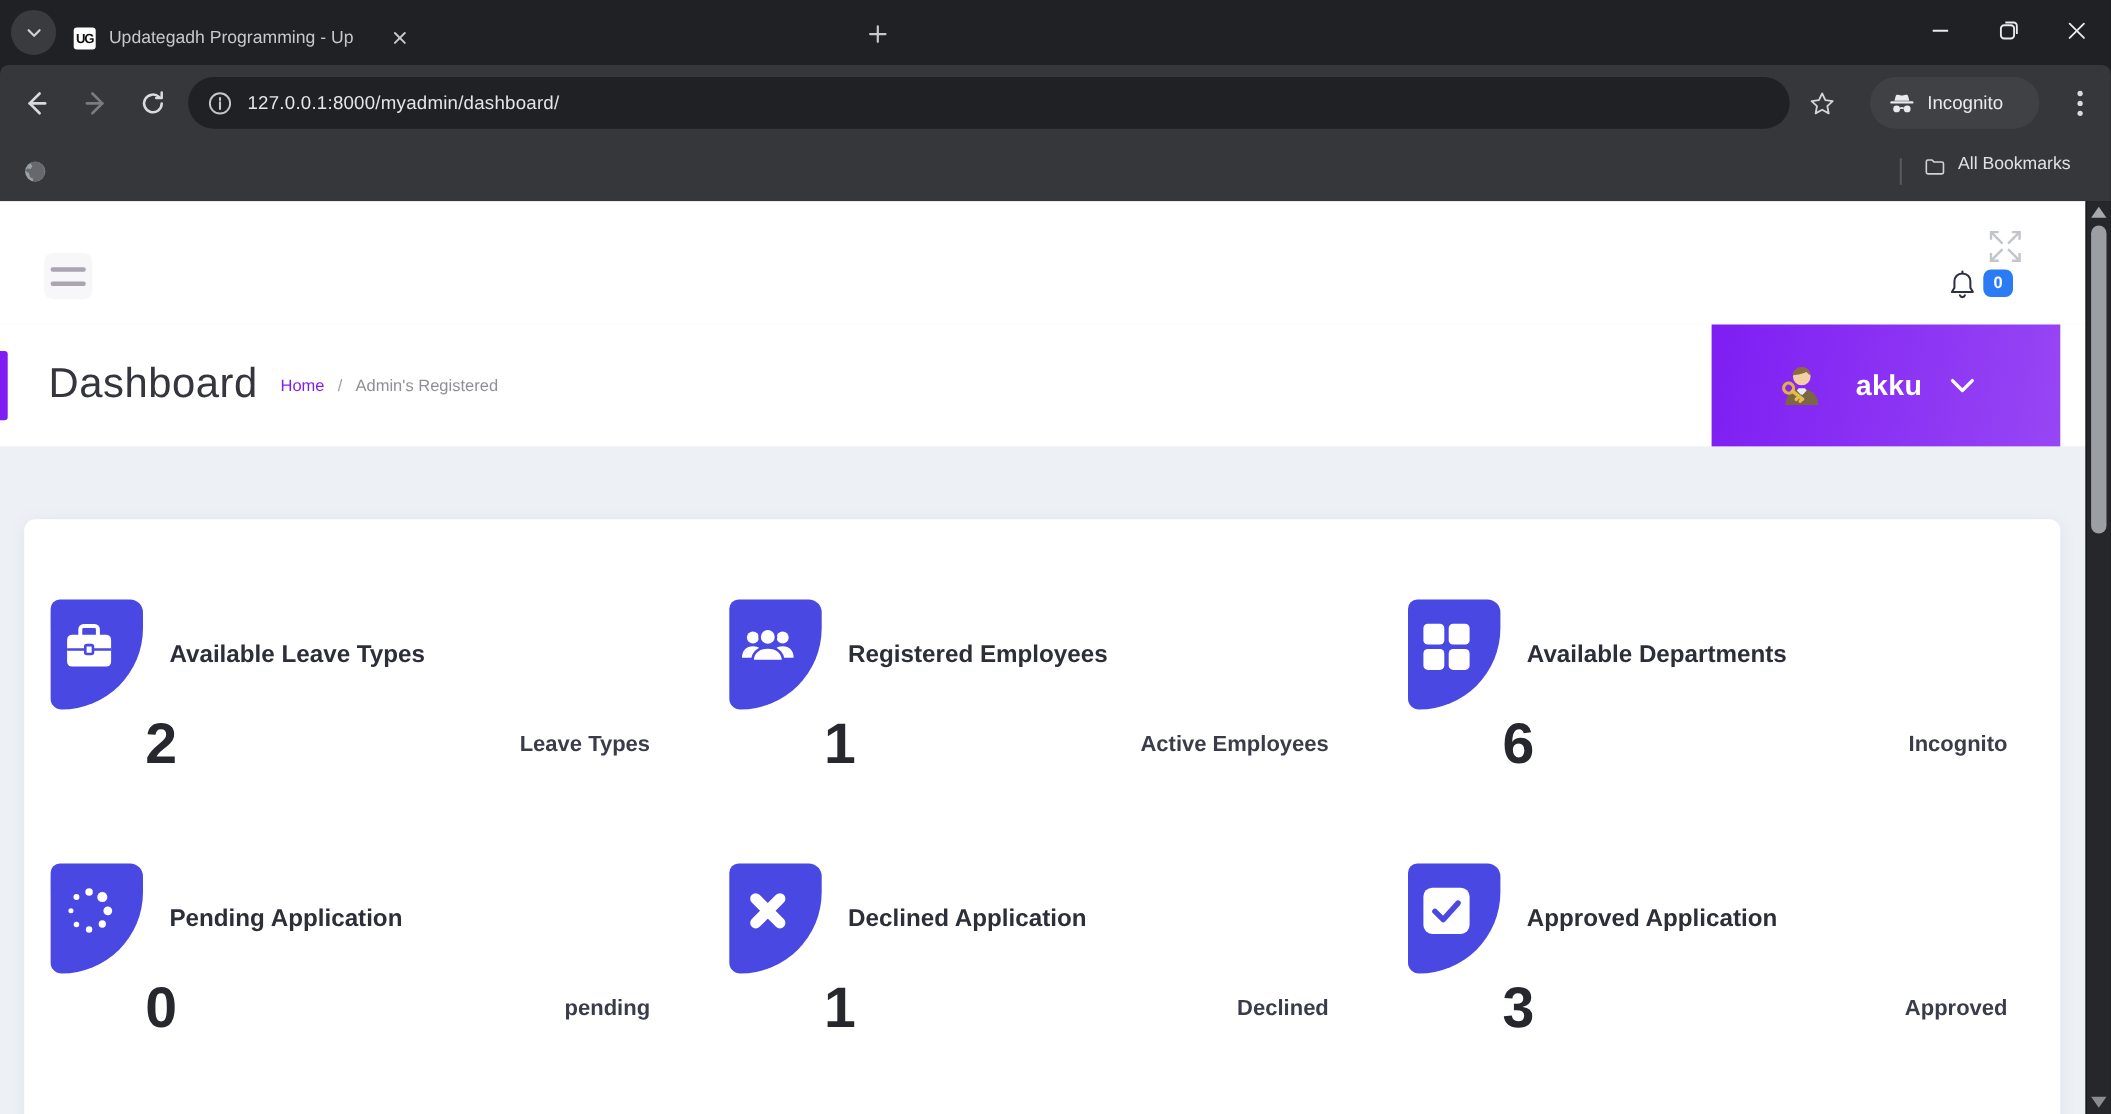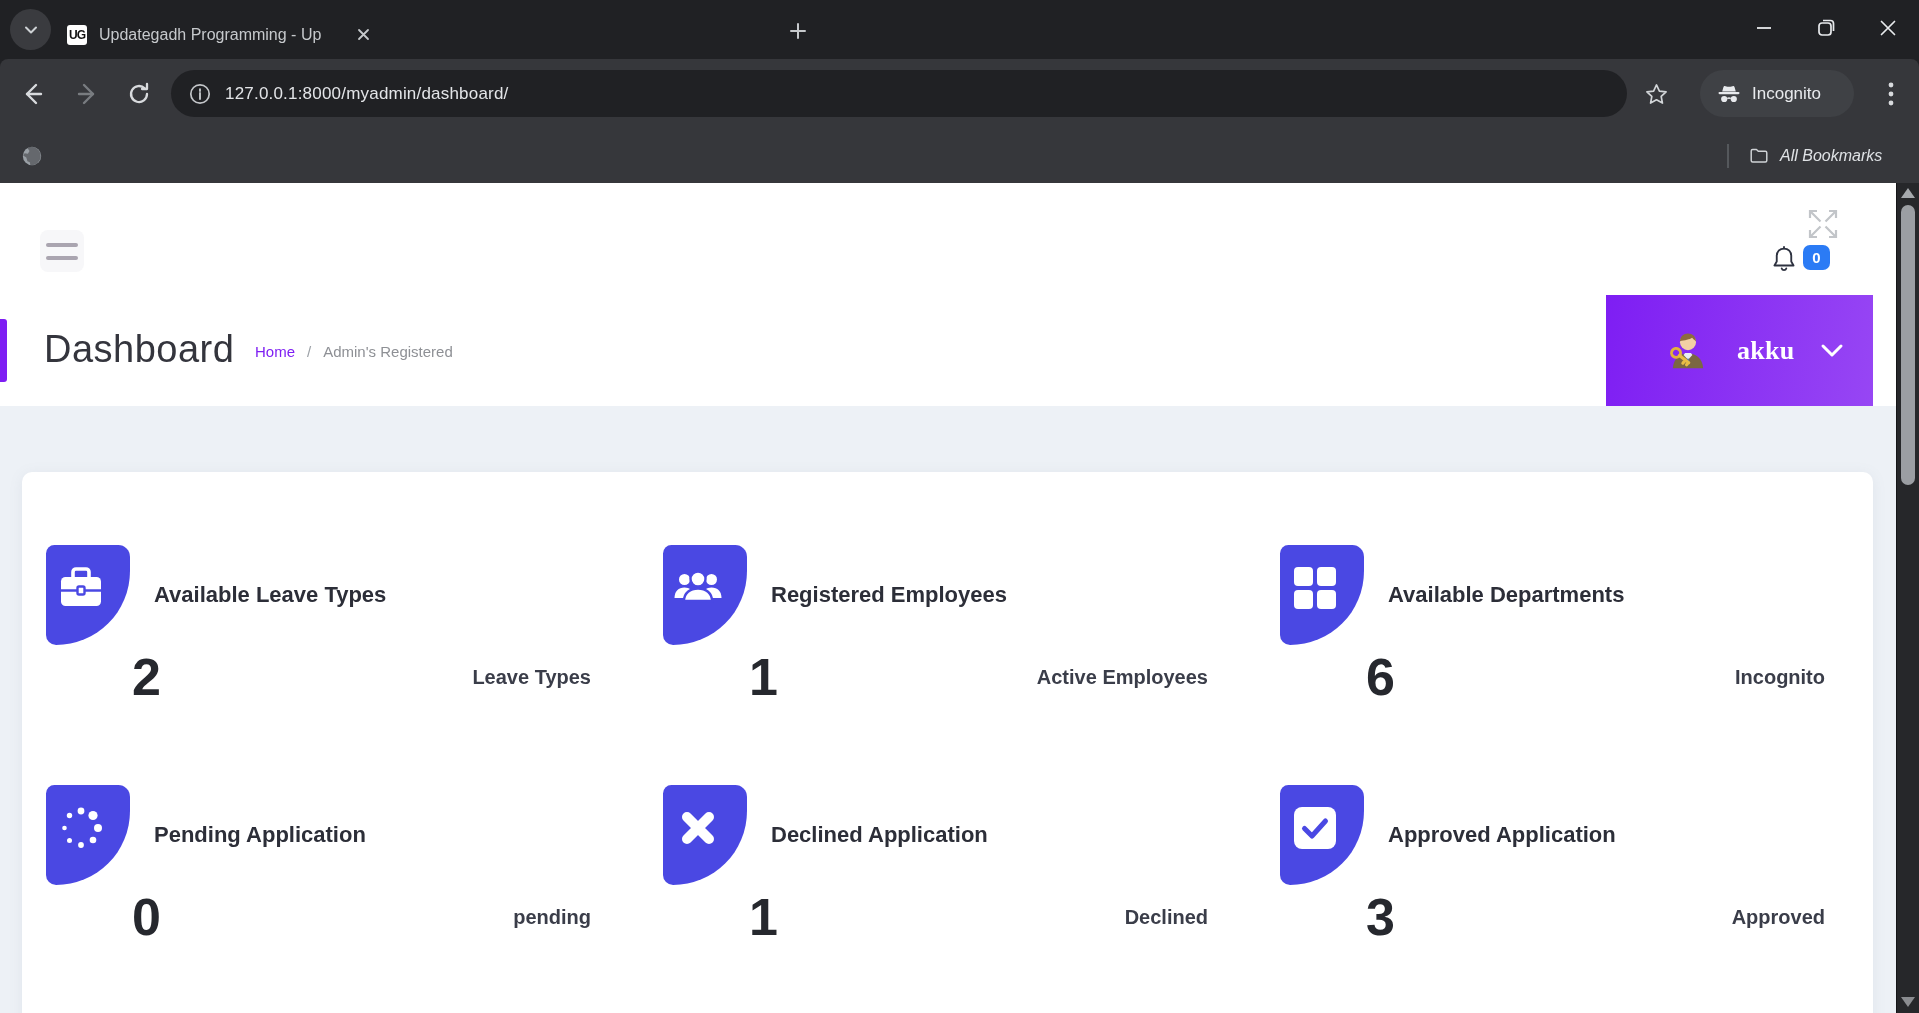--- a/index.html
+++ b/index.html
@@ -27,21 +27,21 @@
   .urlbar{position:absolute;left:171px;right:292px;top:11px;height:47px;background:#202124;border-radius:24px;display:flex;align-items:center;padding:0 18px;}
   .url-text{margin-left:14px;font-size:17px;color:#e3e5e8;letter-spacing:.2px;}
   .star-btn{position:absolute;left:1640px;top:19px;width:32px;height:32px;display:flex;align-items:center;justify-content:center;cursor:pointer;}
   .incog{position:absolute;left:1700px;top:11px;width:154px;height:47px;border-radius:24px;background:#3f4145;display:flex;align-items:center;padding:0 16px;}
   .incog-label{margin-left:10px;font-size:17px;color:#e8eaed;}
   .menu-btn{position:absolute;left:1876px;top:19px;width:30px;height:32px;display:flex;align-items:center;justify-content:center;cursor:pointer;}
 
   .bookmarksbar{position:absolute;left:0;top:129px;width:1919px;height:54px;background:#36373b;}
   .bm-globe{position:absolute;left:21px;top:16px;width:22px;height:22px;cursor:pointer;}
   .bm-sep{position:absolute;left:1727px;top:15px;width:2px;height:24px;background:#55585c;}
-  .all-bookmarks{position:absolute;left:1748px;top:12px;height:30px;display:flex;align-items:center;cursor:pointer;font-style:italic;}
+  .all-bookmarks{position:absolute;left:1748px;top:12px;height:30px;display:flex;cursor:pointer;}
   .all-bookmarks span{margin-left:10px;font-size:16px;color:#dfe2e5;}
 
   
   .scrollbar{position:absolute;left:1896px;top:183px;width:23px;height:830px;background:#26272a;border-left:1px solid #151618;}
   .sb-up{position:absolute;left:4px;top:5px;width:0;height:0;border-left:7px solid transparent;border-right:7px solid transparent;border-bottom:10px solid #a6a9ad;cursor:pointer;}
   .sb-thumb{position:absolute;left:4px;top:22px;width:14px;height:280px;border-radius:8px;background:#9b9ea3;cursor:pointer;}
   .sb-down{position:absolute;left:4px;bottom:6px;width:0;height:0;border-left:7px solid transparent;border-right:7px solid transparent;border-top:10px solid #8a8c90;cursor:pointer;}
 
   
   .webpage{position:absolute;left:0;top:183px;width:1896px;height:830px;background:#edf1f6;}
@@ -53,21 +53,21 @@
   .bell-wrap{position:absolute;right:66px;top:62px;display:flex;align-items:flex-start;cursor:pointer;}
   .badge{margin-left:5px;min-width:27px;height:25px;border-radius:7px;background:var(--badge,#2b7bf5);color:#fff;font-size:15px;font-weight:700;display:flex;align-items:center;justify-content:center;padding:0 6px;}
 
   .titleband{position:absolute;left:0;top:112px;width:100%;height:111px;background:#fff;box-shadow:0 1px 0 rgba(0,0,0,.03);}
   .accent-bar{position:absolute;left:0;top:24px;width:7px;height:63px;background:var(--accent,#7e1ef3);border-radius:0 3px 3px 0;}
   .page-title{position:absolute;left:44px;top:50%;transform:translateY(-54%);font-size:38px;font-weight:500;color:#34353d;letter-spacing:.5px;}
   .breadcrumb{position:absolute;left:255px;top:50%;transform:translateY(-50%);font-size:15px;display:flex;gap:12px;}
   .bc-home{color:var(--accent,#7e1ef3);cursor:pointer;}
   .bc-sep{color:#9ba0a6;}
   .bc-current{color:#8e9095;}
-  .user-btn{position:absolute;right:23px;top:0;width:267px;height:111px;background:linear-gradient(100deg,var(--accent,#7e1ef3) 0%,var(--accent2,#9343f3) 100%);display:flex;align-items:center;padding-left:58px;cursor:pointer;font-family:Liberation Serif, serif;}
+  .user-btn{position:absolute;right:23px;top:0;width:317px;height:111px;background:linear-gradient(100deg,var(--accent,#7e1ef3) 0%,var(--accent2,#9343f3) 100%);display:flex;align-items:center;padding-left:58px;cursor:pointer;}
   .user-name{margin-left:26px;color:#fff;font-size:26px;font-weight:700;letter-spacing:.3px;}
   .user-chevron{margin-left:24px;}
 
   .content{position:absolute;left:0;top:223px;width:100%;height:607px;background:#edf1f6;}
   .cards-panel{position:absolute;left:22px;top:66px;width:1851px;height:700px;background:#fff;border-radius:10px 10px 0 0;box-shadow:0 2px 14px rgba(120,130,145,.10);}
   .cards-grid{display:grid;grid-template-columns:1fr 1fr 1fr;padding-top:73px;}
   .card{padding:0 48px 0 24px;margin-bottom:79px;}
   .card-top{display:flex;align-items:center;}
   .icon-tile{width:84px;height:100px;flex:none;background:var(--tile,#4a48e3);border-radius:10px 14px 88px 12px;display:flex;align-items:center;justify-content:center;padding:0 14px 14px 0;}
   .card-title{margin-left:24px;font-size:22px;font-weight:700;color:#2c2e38;}

